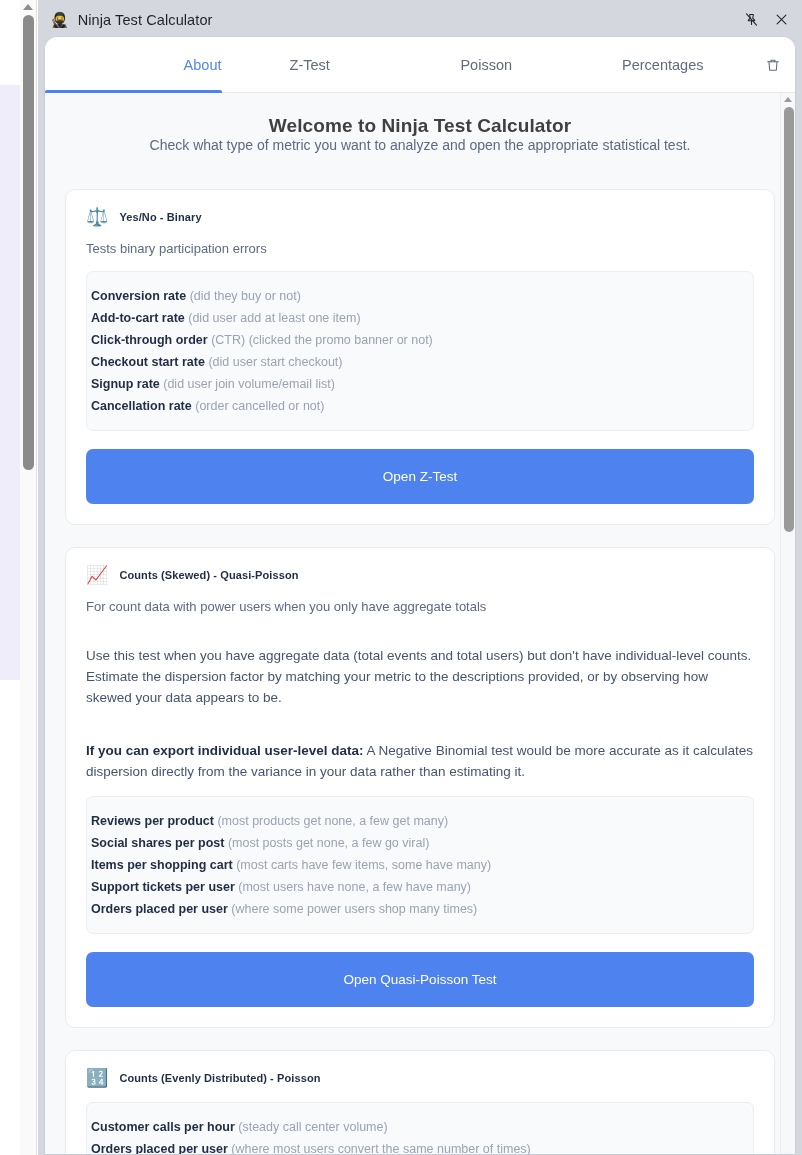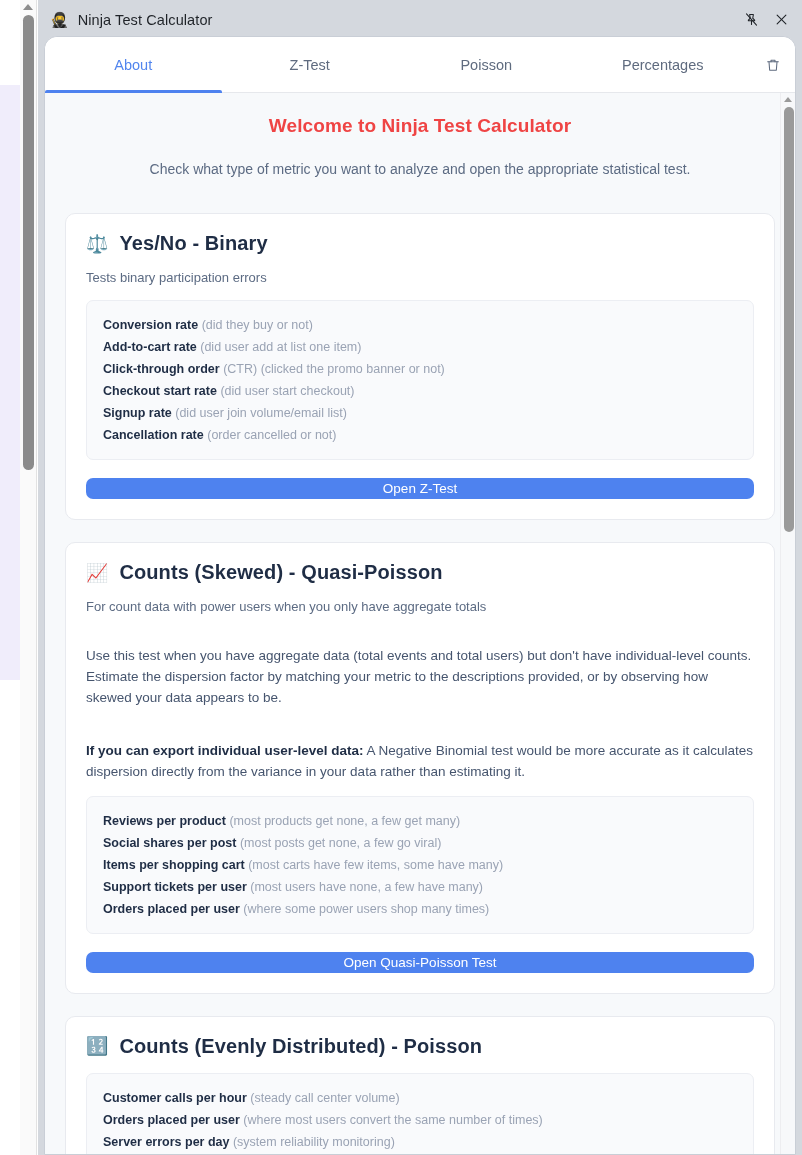--- a/index.html
+++ b/index.html
@@ -126,21 +126,21 @@
   }
   .tab {
     flex: 1 1 0;
     display: flex;
     align-items: center;
     justify-content: center;
     font-size: 14.5px;
     color: #5f6b7f;
     position: relative;
   }
-  .tab.active { color: #5185ee; }
+  .tab.active { color: #5185ee; justify-content: flex-end; }
   .tab.active::after {
     content: "";
     position: absolute;
     left: 0; right: 0; bottom: -1px;
     height: 3px;
     background: #4e82ef;
     border-radius: 2px 2px 0 0;
   }
   .tab-trash {
     flex: 0 0 44px;
@@ -187,22 +187,22 @@
     height: 425px;
     background: #9a9a9a;
     border-radius: 5px;
   }
 
   
   .welcome-title {
     text-align: center;
     font-size: 19px;
     font-weight: bold;
-    color: #ef4444;
-    margin-bottom: 24px;
+    color: #404040;
+    margin-bottom: 0;
     letter-spacing: 0.1px;
   }
   .welcome-sub {
     text-align: center;
     font-size: 14px;
     color: #5c6b83;
     margin-bottom: 36px;
   }
 
   
@@ -214,21 +214,21 @@
     margin-bottom: 22px;
   }
   .card-head {
     display: flex;
     align-items: center;
     gap: 11px;
     margin-bottom: 15px;
   }
   .card-emoji { font-size: 18px; line-height: 1; }
   .card-title {
-    font-size: 20px;
+    font-size: 11px;
     font-weight: bold;
     color: #1f2d45;
     letter-spacing: 0.1px;
   }
   .card-sub {
     font-size: 13px;
     color: #5c6b83;
     margin-bottom: 15px;
   }
   .card-para {
@@ -237,21 +237,21 @@
     line-height: 1.55;
     margin-bottom: 13px;
     margin-top: 32px;
   }
   .card-para b { color: #1f2d45; }
 
   .metric-box {
     background: #f9fafc;
     border: 1px solid #eceef3;
     border-radius: 7px;
-    padding: 13px 16px 13px 16px;
+    padding: 13px 16px 13px 4px;
     margin-bottom: 18px;
   }
   .metric-row {
     font-size: 12.5px;
     color: #9aa3b4;
     line-height: 22px;
     white-space: nowrap;
     overflow: hidden;
     text-overflow: ellipsis;
   }
@@ -260,21 +260,21 @@
     color: #1f2d45;
   }
 
   .open-btn {
     display: block;
     width: 100%;
     background: #4e82ef;
     color: #ffffff;
     border: none;
     border-radius: 7px;
-    padding: 3px 0;
+    padding: 20px 0;
     font-size: 13.5px;
     font-family: "Liberation Sans", sans-serif;
     text-align: center;
     cursor: pointer;
   }
 </style>
 </head>
 <body>
 
 <div id="page-root">
@@ -349,21 +349,21 @@
           </div>
           <div class="card-sub">Tests binary participation errors</div>
 
           <div class="metric-box">
             <div class="metric-row">
               <span class="m-name">Conversion rate</span>
               <span>(did they buy or not)</span>
             </div>
             <div class="metric-row">
               <span class="m-name">Add-to-cart rate</span>
-              <span>(did user add at list one item)</span>
+              <span>(did user add at least one item)</span>
             </div>
             <div class="metric-row">
               <span class="m-name">Click-through order</span>
               <span>(CTR) (clicked the promo banner or not)</span>
             </div>
             <div class="metric-row">
               <span class="m-name">Checkout start rate</span>
               <span>(did user start checkout)</span>
             </div>
             <div class="metric-row">

